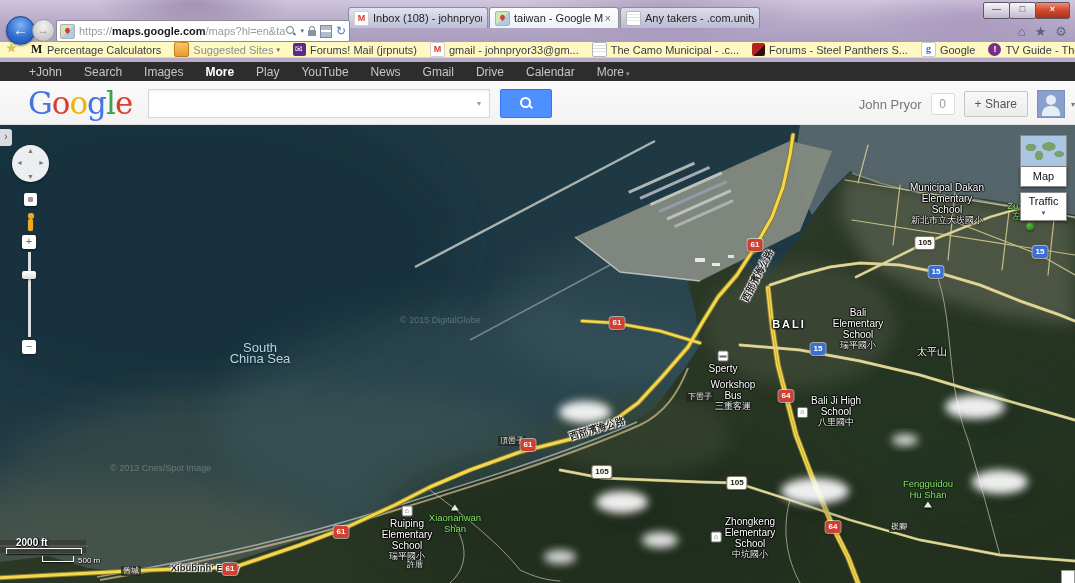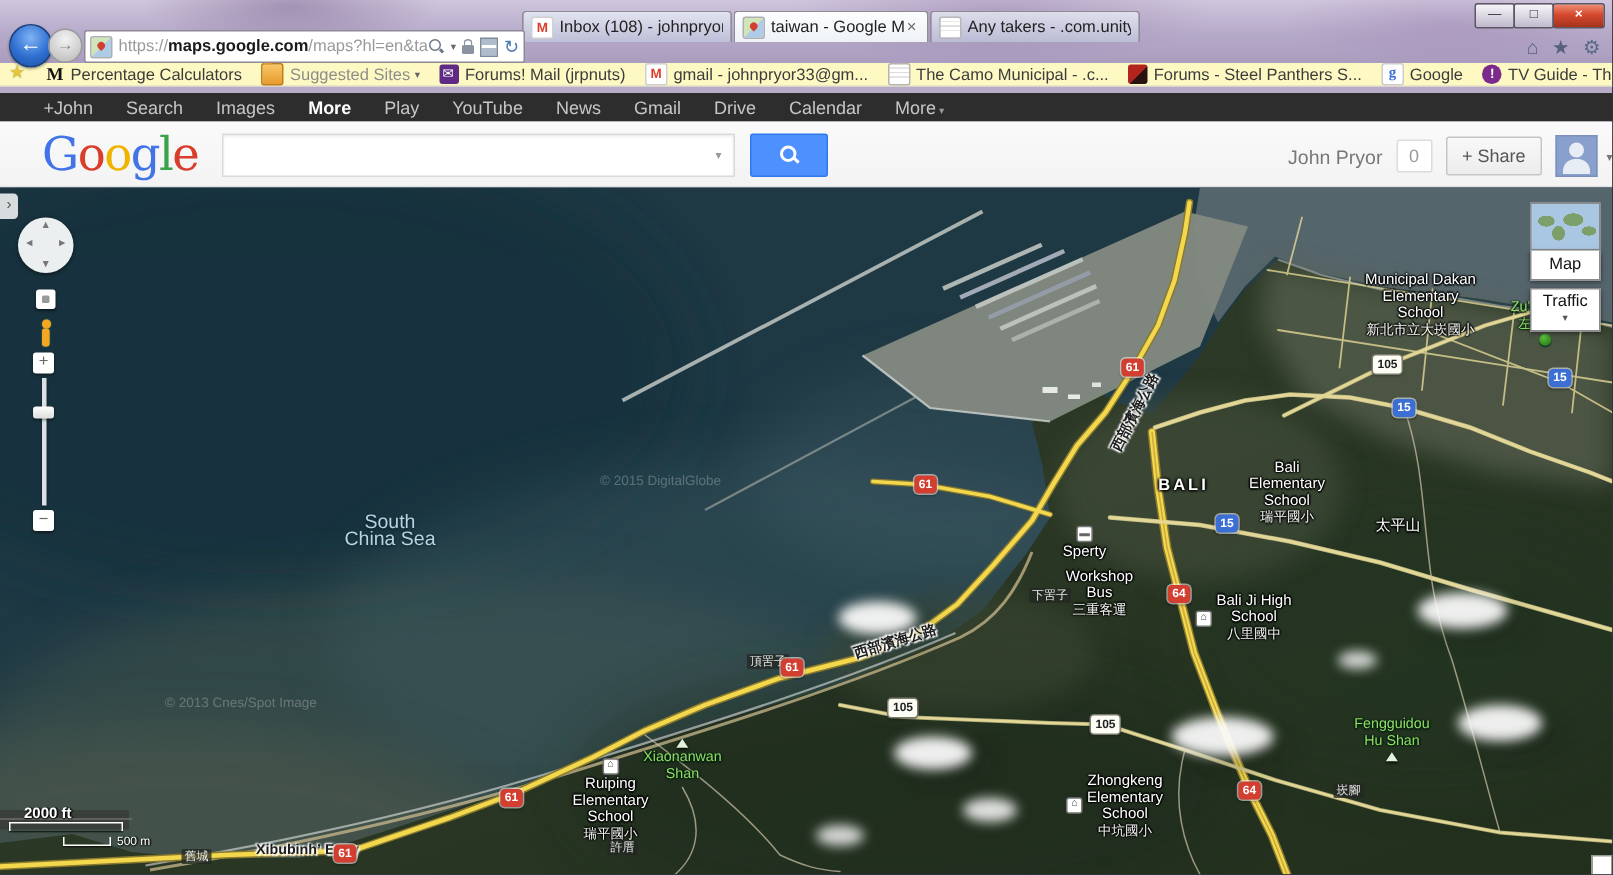--- a/index.html
+++ b/index.html
@@ -154,21 +154,21 @@
       radial-gradient(8px 5px at 85% 60%,#7da06b 0 60%,transparent 62%),
       #a9c6e2;cursor:pointer;}
   #mapbtn{width:45px;height:19px;background:#fff;border:1px solid #8a8a8a;border-top:none;text-align:center;font-size:11px;line-height:19px;color:#111;cursor:pointer;box-shadow:0 1px 3px rgba(0,0,0,.5);}
   #trafficbtn{margin-top:5px;width:45px;height:27px;background:#fff;border:1px solid #8a8a8a;text-align:center;cursor:pointer;box-shadow:0 1px 3px rgba(0,0,0,.5);}
   #trafficbtn .tlab{font-size:11px;line-height:16px;color:#111;}
   #trafficbtn .tcar{font-size:7px;line-height:7px;color:#555;}
 
   #scale{position:absolute;left:6px;top:412px;z-index:6;color:#fff;text-shadow:0 1px 1px #000,1px 0 1px #000;}
   .sc-label{font-size:10px;font-weight:bold;margin-left:10px;}
   .sc-bar1{width:74px;height:5px;border:1px solid #fff;border-bottom:none;box-shadow:0 1px 1px rgba(0,0,0,.6);}
-  .sc-row2{display:flex;align-items:center;margin-top:2px;padding-left:36px;}
+  .sc-row2{display:flex;align-items:flex-start;margin-top:2px;padding-left:36px;}
   .sc-bar2{width:30px;height:5px;border:1px solid #fff;border-top:none;box-shadow:0 1px 1px rgba(0,0,0,.6);}
   .sc-label2{font-size:8px;margin-left:4px;}
   #attr{position:absolute;right:16px;top:444px;font-size:9px;color:#f0f0f0;text-shadow:0 0 2px #000,1px 1px 1px #000;z-index:6;}
   #cornerbox{position:absolute;right:0;top:445px;width:12px;height:12px;background:#fff;border:1px solid #999;z-index:6;cursor:pointer;}
 </style>
 </head>
 <body>
 
 <div id="app">
 
@@ -439,21 +439,21 @@
         <div class="mlabel t-poi" style="left: 932px; top: 226px;">
           <div class="lline">太平山</div>
         </div>
         <div class="mlabel t-poi" style="left: 407px; top: 408px;">
           <span class="lic lic-school-top"></span>
           <div class="lline">Ruiping</div>
           <div class="lline">Elementary</div>
           <div class="lline">School</div>
           <div class="lcn">瑞平國小</div>
         </div>
-        <div class="mlabel t-park" style="left: 455px; top: 382px;">
+        <div class="mlabel t-park" style="left: 455px; top: 394px;">
           <span class="lic lic-peak-top"></span>
           <div class="lline">Xiaonanwan</div>
           <div class="lline">Shan</div>
         </div>
         <div class="mlabel t-poi" style="left: 750px; top: 412px;">
           <div class="lline">Zhongkeng</div>
           <div class="lline">Elementary</div>
           <div class="lline">School</div>
           <div class="lcn">中坑國小</div>
           <span class="lic lic-school-left"></span>

